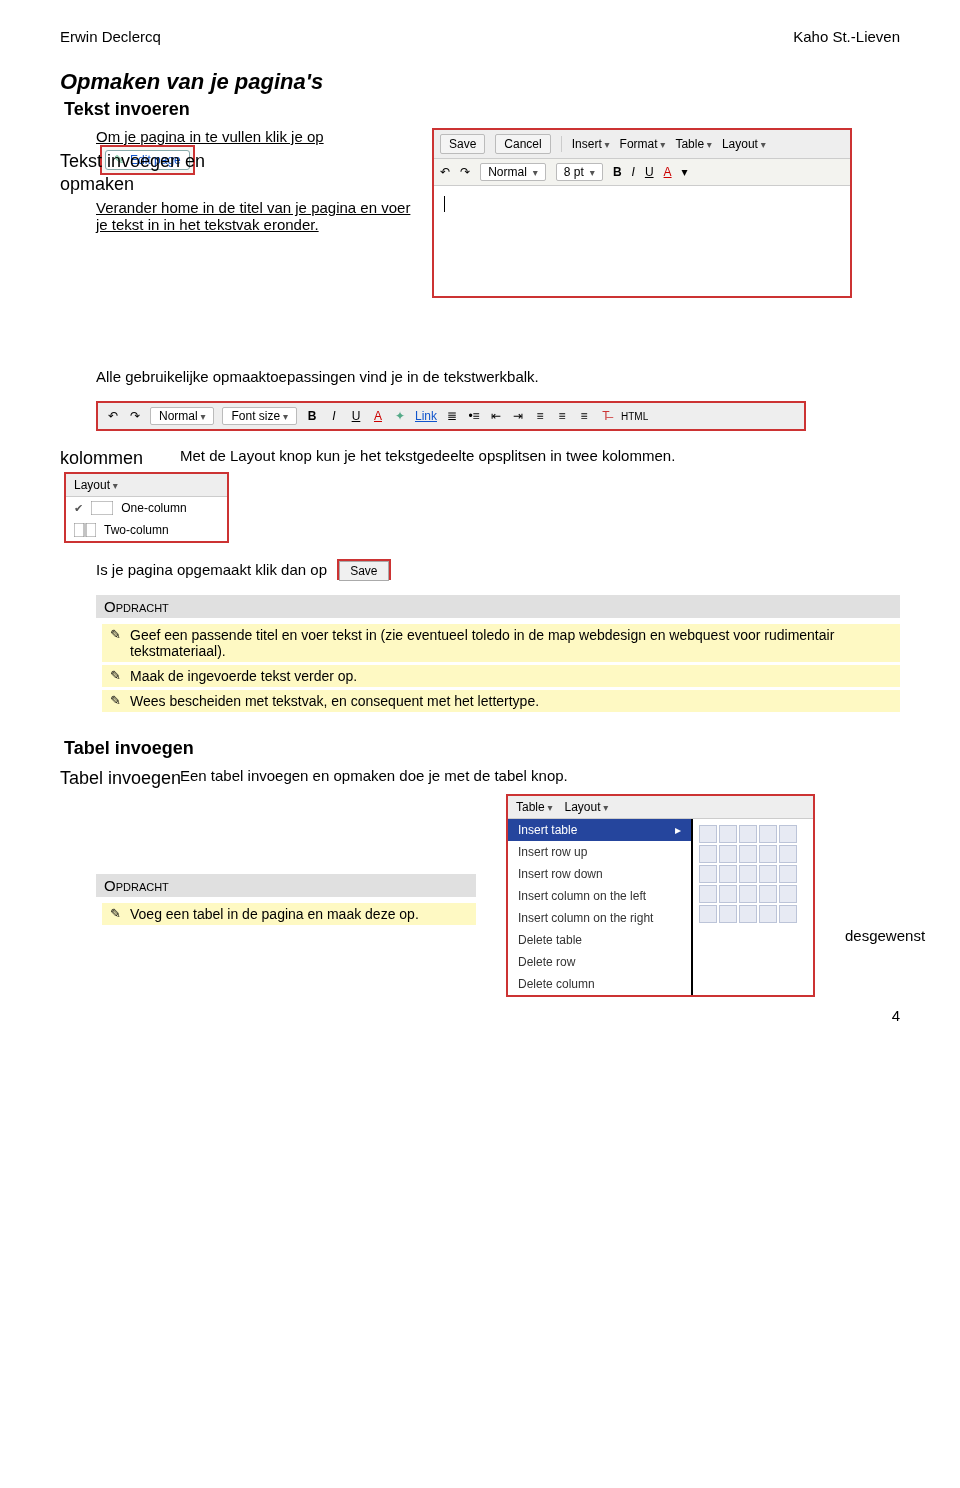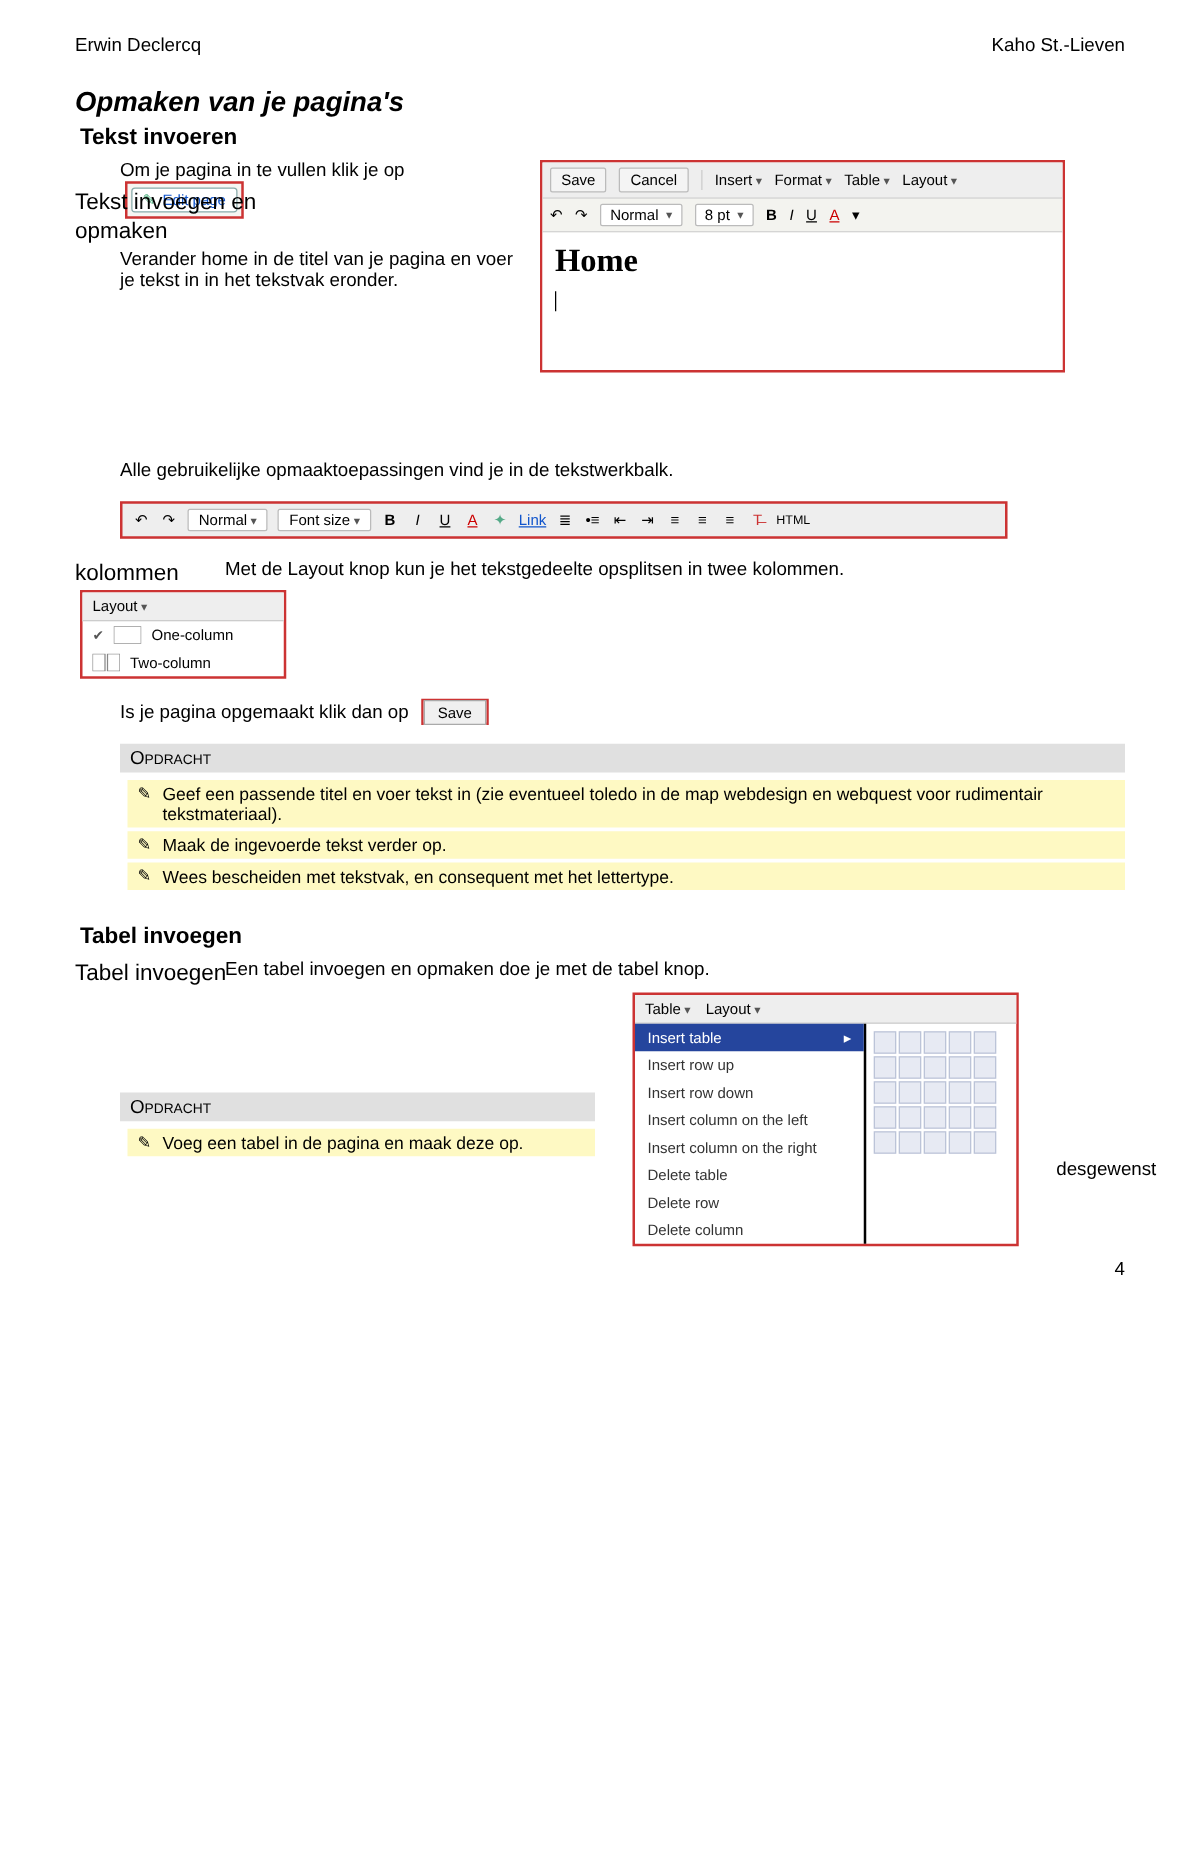--- a/index.html
+++ b/index.html
@@ -149,21 +149,21 @@
 </div>
 
 <h2 class="italic indent">Opmaken van je pagina's</h2>
 <h3 class="sub indent">Tekst invoeren</h3>
 
 <div class="rel" style="min-height:200px;">
   <div class="sidelabel" style="top:22px;">Tekst invoegen en
 opmaken</div>
 
   <div style="display:flex; align-items:flex-start; gap:16px;">
-    <div class="indent" style="flex:0 0 320px;">
+    <div class="indent" style="flex:0 0 320px;text-decoration:underline;">
       <p style="margin:0 0 4px;">
         <span>Om je pagina in te vullen klik je op</span>
         <span class="uibox" style="padding:3px; margin-left:4px;">
           <span class="editpage">
             <span class="pencil">✎</span>
             <span>Edit page</span>
           </span>
         </span>
       </p>
       <p style="margin-top:24px;">Verander home in de titel van je pagina en voer je tekst in in het tekstvak eronder.</p>
@@ -184,21 +184,20 @@
         <span class="ico">↷</span>
         <span class="seg tri">Normal</span>
         <span class="seg tri">8 pt</span>
         <span class="ico" style="font-weight:bold;">B</span>
         <span class="ico" style="font-style:italic;">I</span>
         <span class="ico" style="text-decoration:underline;">U</span>
         <span class="ico" style="color:#c00; text-decoration:underline;">A</span>
         <span class="ico">▾</span>
       </div>
       <div class="editor-body">
-        <h1>Home</h1>
         <span class="caret"></span>
       </div>
     </div>
   </div>
 </div>
 
 <p class="indent" style="margin-top:40px;">Alle gebruikelijke opmaaktoepassingen vind je in de tekstwerkbalk.</p>
 
 <div class="indent block">
  <div class="fulltoolbar">

